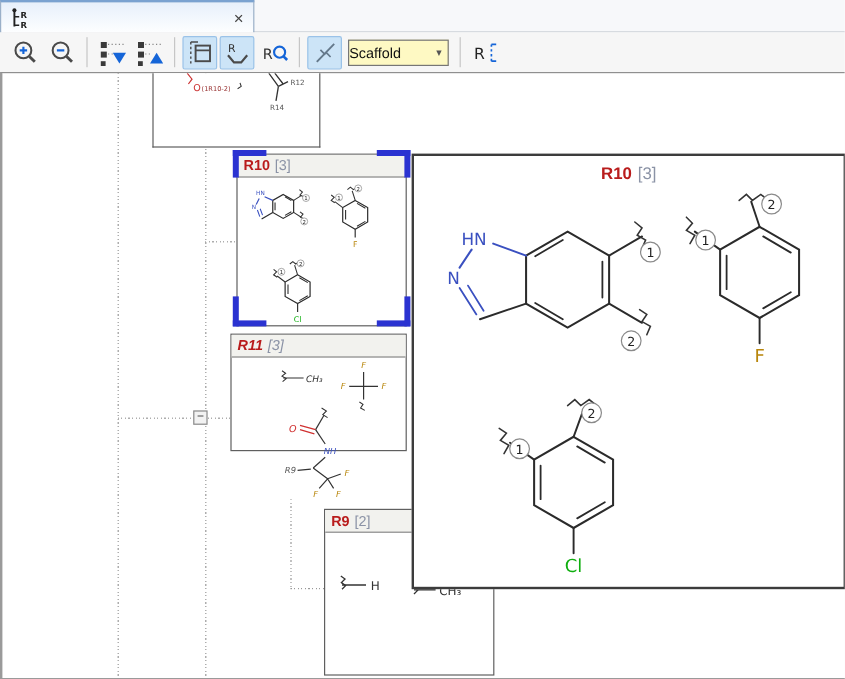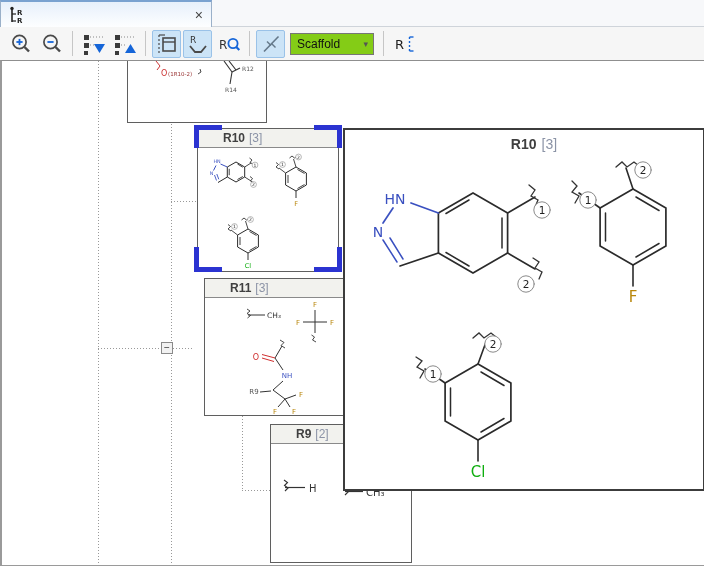--- a/index.html
+++ b/index.html
@@ -16,38 +16,38 @@
   .tab-title { font-size:13px; font-weight:bold; color:#111; white-space:nowrap; }
   .tab-close { font-size:14px; color:#444; margin-left:auto; cursor:default; line-height:1; }
 
   
   .toolbar { position:absolute; left:0; top:27px; width:704px; height:33px; background:#f6f6f6;
              display:flex; align-items:center; padding-left:5px; }
   .tbtn { width:29px; height:28px; display:flex; align-items:center; justify-content:center;
           border:1px solid transparent; border-radius:2px; margin:0 1px; }
   .tbtn.active { background:#cce4f7; border-color:#9ac2e8; }
   .tsep { width:1px; height:25px; background:#c6c6c6; margin:0 5px; }
-  .combo { width:84px; height:22px; background:#84cc16; border:1px solid #767676; display:flex;
-           align-items:center; font-size:12px; color:#111; padding-left:6px; margin:0 4px; }
+  .combo { width:84px; height:22px; background:#fef9c3; border:1px solid #767676; display:flex;
+           align-items:center; font-size:12px; color:#111; padding-left:0; margin:0 4px; }
   .combo .chev { margin-left:auto; padding-right:5px; color:#555; font-size:9px; }
 
   
   .canvas { position:absolute; left:0; top:60px; width:704px; height:506px; background:#fff;
             border-top:1px solid #8f8f8f; border-left:2px solid #9a9a9a; }
   .vdot { position:absolute; width:1px;
           background-image:repeating-linear-gradient(to bottom,#999 0 1px,transparent 1px 3px); }
   .hdot { position:absolute; height:1px;
           background-image:repeating-linear-gradient(to right,#999 0 1px,transparent 1px 3px); }
   .minusbox { position:absolute; left:159px; top:281px; width:12px; height:12px; background:#f2f2f2;
               border:1px solid #8a8a8a; font-size:10px; line-height:10px; text-align:center; color:#333; }
 
   .gbox { position:absolute; background:#fff; border:1px solid #5f5f5f; }
   .gbox-header { height:19px; background:#f2f2ee; border-bottom:1px solid #8a8a8a; display:flex;
                  align-items:center; gap:4px; padding:0 5px; font-size:12px; }
-  .bt { font-weight:bold; color:#404040;margin-left:20px; }
+  .bt { font-weight:bold; color:#b91c1c; }
   .bc { color:#8b93a6; }
 
   .corner { position:absolute; background:#2b33d1; }
 
   .popup { position:absolute; left:341px; top:67px; width:362px; height:363px; background:#fff;
            border:2px solid #3c3c3c; z-index:10; }
   .popup-header { height:24px; display:flex; align-items:center; justify-content:center; gap:5px;
                   font-size:14px; padding-top:4px; }
 
   svg text { font-family:"DejaVu Sans", sans-serif; }
@@ -228,21 +228,21 @@
 
     <div class="corner" style="left:192px; top:64px;  width:28px; height:5px;"></div>
     <div class="corner" style="left:192px; top:64px;  width:5px;  height:23px;"></div>
     <div class="corner" style="left:312px; top:64px;  width:28px; height:5px;"></div>
     <div class="corner" style="left:335px; top:64px;  width:5px;  height:23px;"></div>
     <div class="corner" style="left:192px; top:206px; width:28px; height:5px;"></div>
     <div class="corner" style="left:192px; top:186px; width:5px;  height:25px;"></div>
     <div class="corner" style="left:312px; top:206px; width:28px; height:5px;"></div>
     <div class="corner" style="left:335px; top:186px; width:5px;  height:25px;"></div>
 
-    <div class="gbox" style="left:202px; top:217px; width:147px; height:138px;">
+    <div class="gbox" style="left:190px; top:217px; width:147px; height:98px;font-style:italic;">
       <div class="gbox-header">
         <span class="bt">R11</span>
         <span class="bc">[3]</span>
       </div>
 
       <svg width="46" height="16" viewBox="0 0 46 16" style="position:absolute; left:38px; top:28px;">
         <path d="M4,2 l3,2 l-3,2.5 l3.5,2 l-3,2.5" fill="none" stroke="#333" stroke-width="0.9"></path>
         <path d="M5,8 L22,8" stroke="#333" stroke-width="1"></path>
         <text x="24" y="11" font-size="7.5" fill="#333">CH₃</text>
       </svg>

